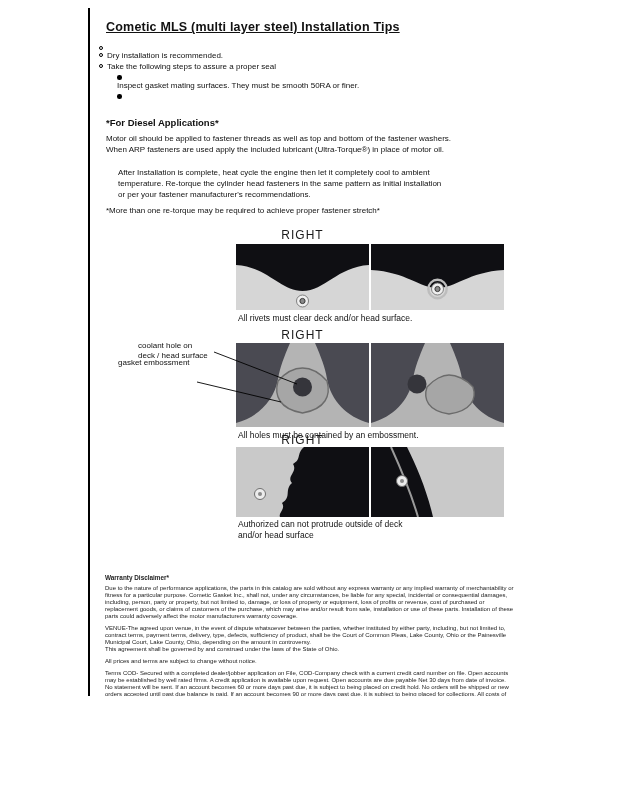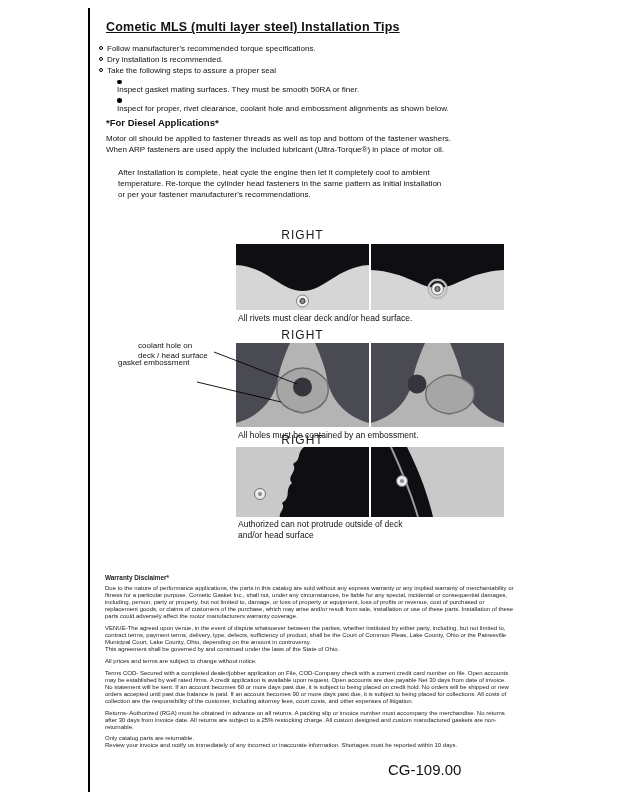--- a/index.html
+++ b/index.html
@@ -1,17 +1,17 @@
 <!DOCTYPE html>
 <html><head>
 <meta charset="utf-8">
 <style>
   * { margin:0; padding:0; box-sizing:border-box; }
   html,body { background:#ffffff; font-family:"Liberation Sans", sans-serif; }
-  .page { position:relative; width:618px; height:800px; background:#ffffff; overflow:hidden; color:#111;padding-left:32px; }
+  .page { position:relative; width:618px; height:696px; background:#ffffff; overflow:hidden; color:#111;padding-left:32px; }
   .left-rule { position:absolute; left:88px; top:8px; height:784px; width:2px; background:#000; }
 
   .title { position:absolute; left:106px; top:20px; font-size:12.5px; font-weight:bold; text-decoration:underline; letter-spacing:.2px; }
 
   .bullets { position:absolute; left:99px; top:43px; width:475px; font-size:8px; line-height:11.2px; }
   .b { display:flex; align-items:flex-start; }
   .m1 { width:4px; height:4px; border:1px solid #000; border-radius:50%; margin:3px 4px 0 0; flex:none; }
   .b.l2 { margin-left:18px;flex-direction:column; }
   .m2 { width:4.5px; height:4.5px; background:#000; border-radius:50%; margin:3px 4px 0 0; flex:none; }
 
@@ -48,46 +48,45 @@
 
 <div class="page">
 
   <div class="left-rule"></div>
 
   <div class="title">Cometic MLS (multi layer steel) Installation Tips</div>
 
   <div class="bullets">
     <div class="b l1">
       <span class="m1"></span>
-      <span>Follow manufacturer's recommended torque specifications.</span>
     </div>
     <div class="b l1">
       <span class="m1"></span>
       <span>Dry installation is recommended.</span>
     </div>
     <div class="b l1">
       <span class="m1"></span>
       <span>Take the following steps to assure a proper seal</span>
     </div>
     <div class="b l2">
       <span class="m2"></span>
       <span>Inspect gasket mating surfaces.  They must be smooth 50RA or finer.</span>
     </div>
     <div class="b l2">
       <span class="m2"></span>
-      <span>Inspect for proper, rivet clearance, coolant hole and embossment alignments as shown below.</span>
     </div>
   </div>
 
   <div class="diesel-heading">*For Diesel Applications*</div>
   <div class="para para1">Motor oil should be applied to fastener threads as well as top and bottom of the fastener washers.
 When ARP fasteners are used apply the included lubricant (Ultra-Torque®) in place of motor oil.</div>
   <div class="para para2">After Installation is complete, heat cycle the engine then let it completely cool to ambient
 temperature. Re-torque the cylinder head fasteners in the same pattern as initial installation
 or per your fastener manufacturer's recommendations.</div>
+  <div class="note">*More than one re-torque may be required to achieve proper fastener stretch*</div>
 
   <div class="fig-labels r1-labels">
     <span>RIGHT</span>
     <span>WRONG</span>
   </div>
   <div class="fig-panels r1-panels">
     <svg width="133" height="66" viewBox="0 0 133 66">
       <rect width="133" height="66" fill="#0f0f13"></rect>
       <path d="M0,21 C32,23 44,47 66.5,47 C89,47 101,23 133,21 L133,66 L0,66 Z" fill="#d6d6d6"></path>
       <g>

